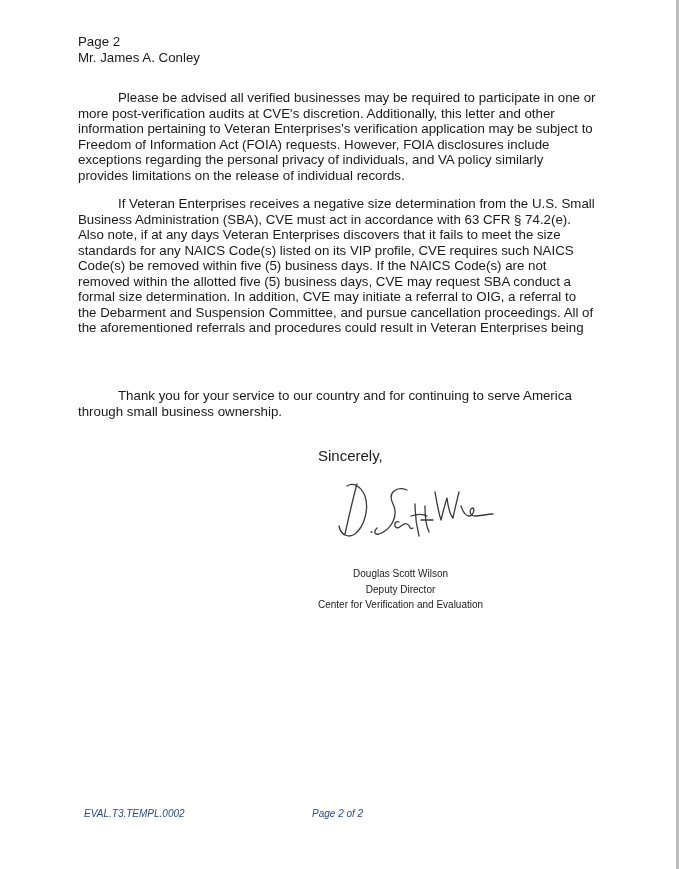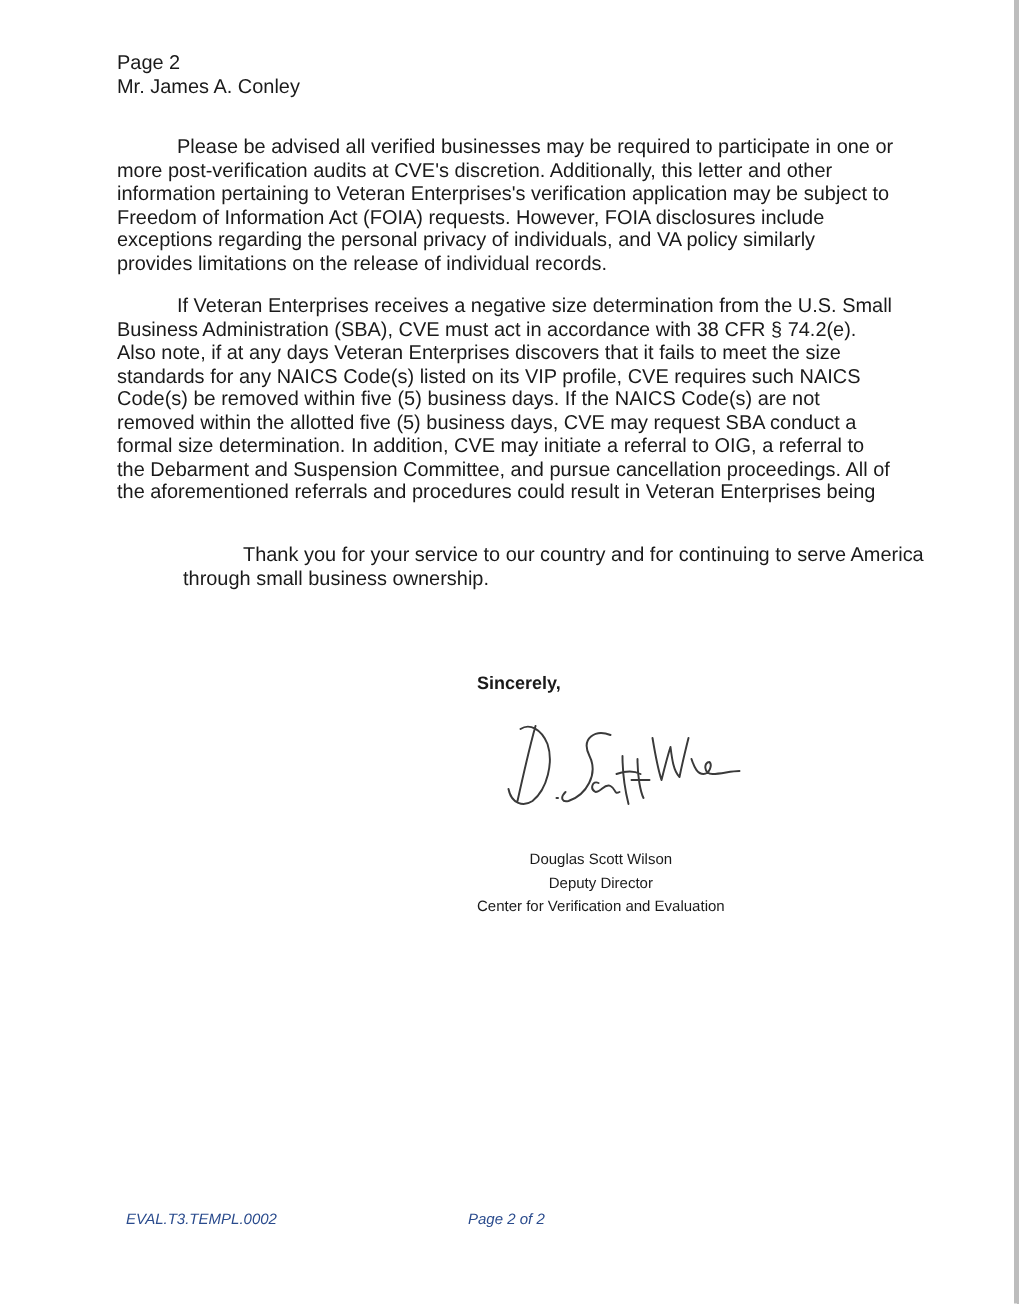--- a/index.html
+++ b/index.html
@@ -32,30 +32,29 @@
       font-size: 13.3px;
       line-height: 15.5px;
       position: absolute;
       left: 78px;
       width: 530px;
     }
     .header { top: 34px; }
     .header div { white-space: nowrap; }
     .p1 { top: 90px; }
     .p2 { top: 196px; }
-    .p3 { top: 362px; margin-left: 44px; }
+    .p3 { top: 388px; }
     .line { display: block; white-space: nowrap; }
     .line.first { padding-left: 40px; }
     .sig-block {
       position: absolute;
       left: 318px;
       top: 448px;
-      font-size: 12px;
+      font-size: 15px;
       line-height: 15.5px;
-      font-weight: bold;
     }
     .closing { white-space: nowrap; }
     .signature {
       position: absolute;
       left: 335px;
       top: 478px;
       width: 160px;
       height: 66px;
     }
     .signer {
@@ -92,21 +91,21 @@
     <span class="line first">Please be advised all verified businesses may be required to participate in one or</span>
     <span class="line">more post-verification audits at CVE's discretion. Additionally, this letter and other</span>
     <span class="line">information pertaining to Veteran Enterprises's verification application may be subject to</span>
     <span class="line">Freedom of Information Act (FOIA) requests. However, FOIA disclosures include</span>
     <span class="line">exceptions regarding the personal privacy of individuals, and VA policy similarly</span>
     <span class="line">provides limitations on the release of individual records.</span>
   </div>
 
   <div class="text p2">
     <span class="line first">If Veteran Enterprises receives a negative size determination from the U.S. Small</span>
-    <span class="line">Business Administration (SBA), CVE must act in accordance with 38 CFR § 74.2(e).</span>
+    <span class="line">Business Administration (SBA), CVE must act in accordance with 63 CFR § 74.2(e).</span>
     <span class="line">Also note, if at any days Veteran Enterprises discovers that it fails to meet the size</span>
     <span class="line">standards for any NAICS Code(s) listed on its VIP profile, CVE requires such NAICS</span>
     <span class="line">Code(s) be removed within five (5) business days. If the NAICS Code(s) are not</span>
     <span class="line">removed within the allotted five (5) business days, CVE may request SBA conduct a</span>
     <span class="line">formal size determination. In addition, CVE may initiate a referral to OIG, a referral to</span>
     <span class="line">the Debarment and Suspension Committee, and pursue cancellation proceedings. All of</span>
     <span class="line">the aforementioned referrals and procedures could result in Veteran Enterprises being</span>
   </div>
 
   <div class="text p3">

